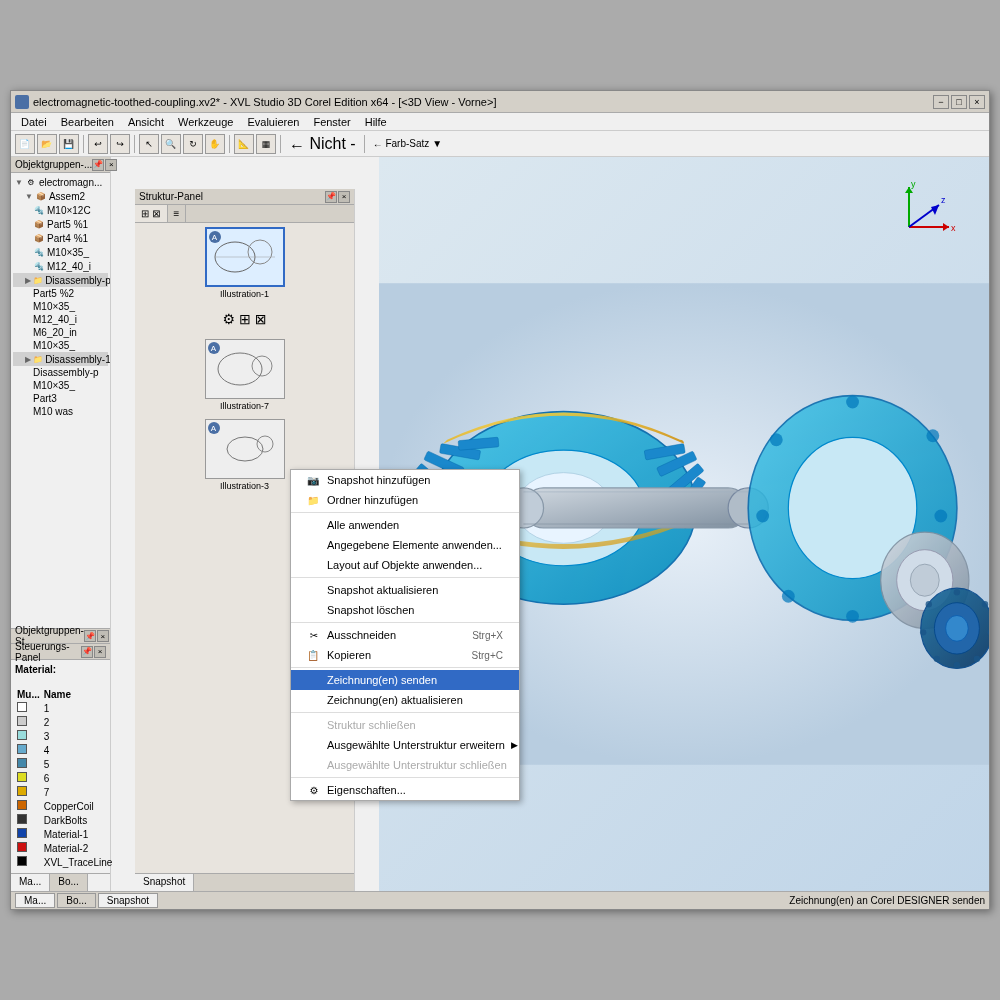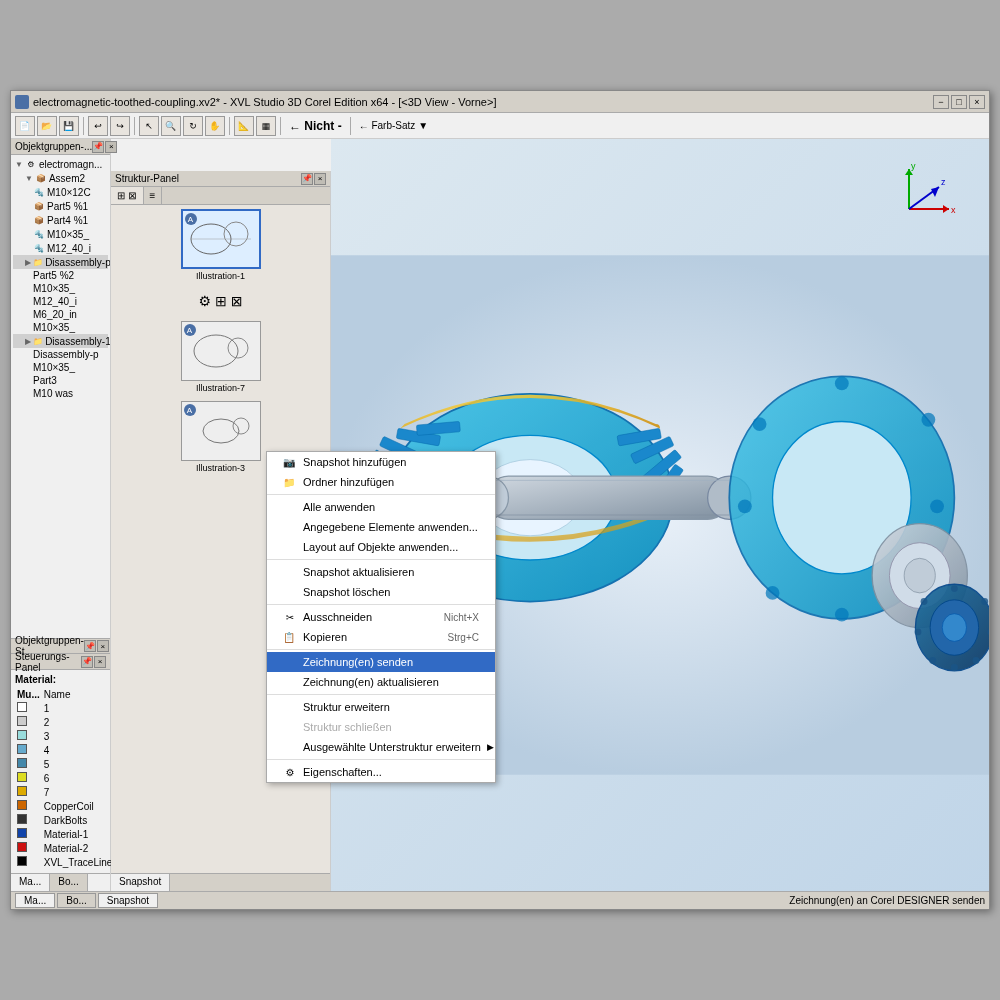--- a/index.html
+++ b/index.html
@@ -110,20 +110,21 @@
     .tool-sep {
       width: 1px;
       height: 18px;
       background: #aaa;
       margin: 0 2px;
     }
     .main-content {
       display: flex;
       flex: 1;
       overflow: hidden;
+      gap: 24px;
     }
     .panel-header {
       background: #d4d0c8;
       height: 16px;
       display: flex;
       align-items: center;
       justify-content: space-between;
       padding: 0 4px;
       font-size: 10px;
       border-bottom: 1px solid #aaa;
@@ -367,21 +368,21 @@
       padding: 0 4px;
       font-size: 10px;
       border-bottom: 1px solid #aaa;
     }
     .material-panel {
       padding: 4px;
       font-size: 10px;
     }
     .material-label {
       font-weight: bold;
-      margin-bottom: 3px;
+      margin-bottom: 13px;
     }
     .material-table {
       width: 100%;
       border-collapse: collapse;
       font-size: 10px;
     }
     .material-table td {
       padding: 1px 2px;
     }
     .color-swatch {
@@ -434,38 +435,47 @@
         <div class="title-bar-icon"></div>
         <span class="title-bar-text">electromagnetic-toothed-coupling.xv2* - XVL Studio 3D Corel Edition x64 - [&lt;3D View - Vorne&gt;]</span>
       </div>
       <div class="title-bar-buttons">
         <div class="tb-btn">−</div>
         <div class="tb-btn">□</div>
         <div class="tb-btn">×</div>
       </div>
     </div>
 
+    <div class="menu-bar">
+      <span class="menu-item">Datei</span>
+      <span class="menu-item">Bearbeiten</span>
+      <span class="menu-item">Ansicht</span>
+      <span class="menu-item">Werkzeuge</span>
+      <span class="menu-item">Evaluieren</span>
+      <span class="menu-item">Fenster</span>
+      <span class="menu-item">Hilfe</span>
+    </div>
 
     <div class="toolbar">
       <div class="tool-btn">📄</div>
       <div class="tool-btn">📂</div>
       <div class="tool-btn">💾</div>
       <div class="tool-sep"></div>
       <div class="tool-btn">↩</div>
       <div class="tool-btn">↪</div>
       <div class="tool-sep"></div>
       <div class="tool-btn">↖</div>
       <div class="tool-btn">🔍</div>
       <div class="tool-btn">↻</div>
       <div class="tool-btn">✋</div>
       <div class="tool-sep"></div>
       <div class="tool-btn">📐</div>
       <div class="tool-btn">▦</div>
       <div class="tool-sep"></div>
-      <span style="font-size:12px;padding:0 4px;font-weight:bold;">← Nicht -</span>
+      <span style="font-size:16px;padding:0 4px;">← Nicht -</span>
       <div class="tool-sep"></div>
       <span style="font-size:10px;padding:0 4px;">← Farb-Satz ▼</span>
     </div>
 
     <div class="main-content">
 
       <div class="obj-panel-area">
         <div class="panel-header">
           <span>Objektgruppen-...</span>
           <div class="panel-header-btns">
@@ -557,21 +567,21 @@
             <div class="ph-btn">📌</div>
             <div class="ph-btn">×</div>
           </div>
         </div>
         <div class="material-panel">
           <div class="material-label">Material:</div>
           <table class="material-table">
             <tbody>
                 <tr>
               <td style="font-weight:bold">Mu...</td>
-              <td style="font-weight:normal">Name</td>
+              <td style="font-weight:bold">Name</td>
             </tr>
             <tr>
               <td><span class="color-swatch" style="background:#ffffff;"></span></td>
               <td>1</td>
             </tr>
             <tr>
               <td><span class="color-swatch" style="background:#cccccc;"></span></td>
               <td>2</td>
             </tr>
             <tr>
@@ -706,49 +716,49 @@
             <span>Snapshot aktualisieren</span>
           </div>
           <div class="ctx-item">
             <span class="ctx-icon"></span>
             <span>Snapshot löschen</span>
           </div>
           <div class="ctx-sep"></div>
           <div class="ctx-item">
             <span class="ctx-icon">✂</span>
             <span>Ausschneiden</span>
-            <span class="ctx-shortcut">Nicht+X</span>
+            <span class="ctx-shortcut">Strg+X</span>
           </div>
           <div class="ctx-item">
             <span class="ctx-icon">📋</span>
             <span>Kopieren</span>
             <span class="ctx-shortcut">Strg+C</span>
           </div>
           <div class="ctx-sep"></div>
           <div class="ctx-item highlighted">
             <span class="ctx-icon"></span>
             <span>Zeichnung(en) senden</span>
           </div>
           <div class="ctx-item">
             <span class="ctx-icon"></span>
             <span>Zeichnung(en) aktualisieren</span>
           </div>
           <div class="ctx-sep"></div>
-          <div class="ctx-item">
-            <span class="ctx-icon"></span>
-            <span>Struktur erweitern</span>
-          </div>
           <div class="ctx-item disabled">
             <span class="ctx-icon"></span>
             <span>Struktur schließen</span>
           </div>
           <div class="ctx-item">
             <span class="ctx-icon"></span>
             <span>Ausgewählte Unterstruktur erweitern</span>
             <span class="ctx-arrow">▶</span>
+          </div>
+          <div class="ctx-item disabled">
+            <span class="ctx-icon"></span>
+            <span>Ausgewählte Unterstruktur schließen</span>
           </div>
           <div class="ctx-sep"></div>
           <div class="ctx-item">
             <span class="ctx-icon">⚙</span>
             <span>Eigenschaften...</span>
           </div>
         </div>
 
         <div style="height:18px;display:flex;border-top:1px solid #aaa;background:#d4d0c8;flex-shrink:0;position:absolute;bottom:0;left:0;right:0;">
           <div class="snapshot-tab active">Snapshot</div>

